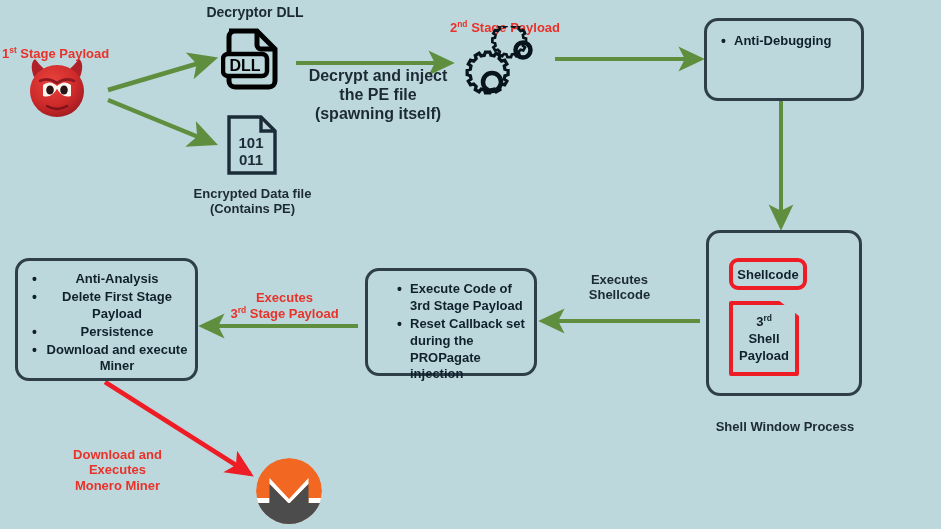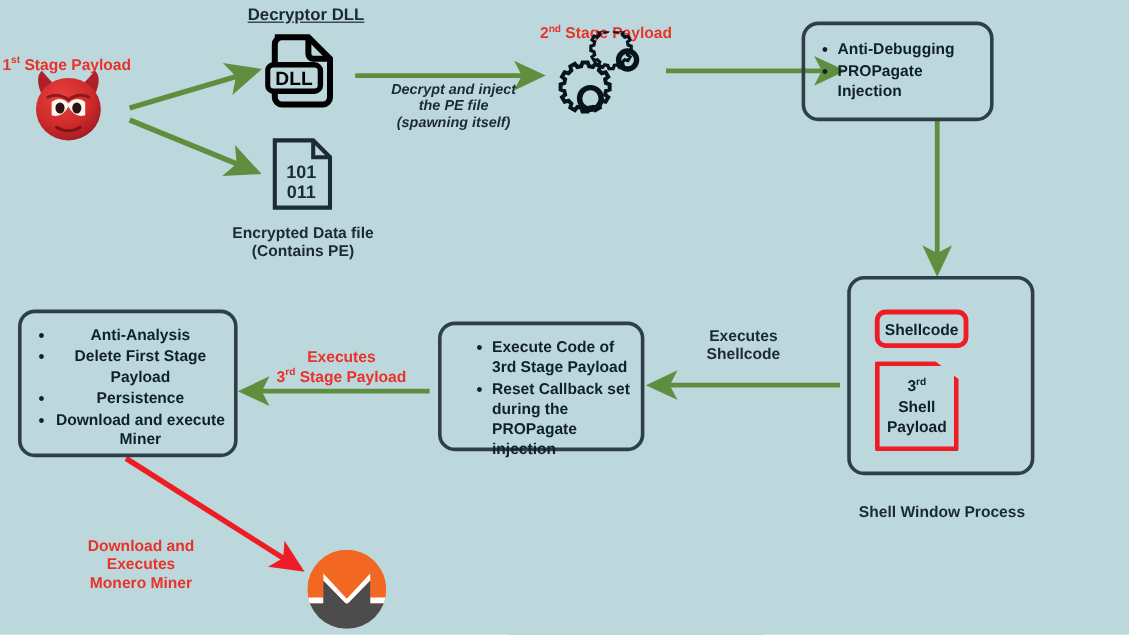--- a/index.html
+++ b/index.html
@@ -17,21 +17,21 @@
 
   
   .label {
     font-weight: bold;
     color: #1b2a33;
     line-height: 1.18;
     text-align: center;
     white-space: pre-line;
   }
   .label.red { color: #e8322a; }
-  .label.sm { font-size: 12px; font-style: italic; }
+  .label.sm { font-size: 16px; }
   .label.md { font-size: 13px; }
   .label.lg { font-size: 14px; }
 
   sup { font-size: 0.65em; vertical-align: super; line-height: 0; }
 
   
   .rbox {
     border: 3px solid #2e3f49;
     border-radius: 14px;
     background: transparent;
@@ -130,21 +130,21 @@
       <path d="M23 30 Q30 24 38 32 Q32 44 23 41 Z" fill="#fdf7ef"></path>
       <path d="M51 30 Q44 24 36 32 Q42 44 51 41 Z" fill="#fdf7ef"></path>
       <ellipse cx="30" cy="35" rx="3.8" ry="4.6" fill="#2a1416"></ellipse>
       <ellipse cx="44" cy="35" rx="3.8" ry="4.6" fill="#2a1416"></ellipse>
       <path d="M20 26 Q28 22 37 28" stroke="#8d1820" stroke-width="2.6" fill="none" stroke-linecap="round"></path>
       <path d="M54 26 Q46 22 37 28" stroke="#8d1820" stroke-width="2.6" fill="none" stroke-linecap="round"></path>
       <path d="M27 51 Q37 57 47 51" stroke="#7e1219" stroke-width="2.4" fill="none" stroke-linecap="round"></path>
     </svg>
   </div>
 
-  <div class="abs label lg" style="left:190px; top:4px; width:130px;text-decoration:underline;">Decryptor DLL</div>
+  <div class="abs label lg" style="left:190px; top:4px; width:130px;">Decryptor DLL</div>
 
   <div class="abs" style="left:221px; top:26px; width:62px; height:64px;text-align:center;">
     <svg viewBox="0 0 62 64" width="62" height="64">
       <path d="M8 5 h28 l18 18 v32 a6 6 0 0 1 -6 6 h-34 a6 6 0 0 1 -6 -6 v-44 a6 6 0 0 1 6 -6 z" fill="none" stroke="#000" stroke-width="5"></path>
       <path d="M36 5 v14 a4 4 0 0 0 4 4 h14" fill="none" stroke="#000" stroke-width="5"></path>
       <rect x="2" y="28" width="44" height="22" rx="5" fill="#bdd8dd" stroke="#000" stroke-width="4.5"></rect>
       <text x="24" y="44.5" font-family="'Liberation Sans',sans-serif" font-size="16" font-weight="bold" fill="#000" text-anchor="middle">DLL</text>
     </svg>
   </div>
 
@@ -174,24 +174,23 @@
         <path d="M61.5 8.5 l4.4 .9 2.8-3.6 5.2 3.0 -1.2 4.4 3.3 3.3 4.4-1.2 3.0 5.2 -3.6 2.8 .9 4.4 4.3 1.5 0 6.0 -4.3 1.5 -.9 4.4 3.6 2.8 -3.0 5.2 -4.4-1.2 -3.3 3.3 1.2 4.4 -5.2 3.0 -2.8-3.6 -4.4 .9 -1.5 4.3 -6.0 0 -1.5-4.3 -4.4-.9 -2.8 3.6 -5.2-3.0 1.2-4.4 -3.3-3.3 -4.4 1.2 -3.0-5.2 3.6-2.8 -.9-4.4 -4.3-1.5 0-6.0 4.3-1.5 .9-4.4 -3.6-2.8 3.0-5.2 4.4 1.2 3.3-3.3 -1.2-4.4 5.2-3.0 2.8 3.6 4.4-.9 1.5-4.3 6.0 0 z" transform="translate(17,-5) scale(0.60)"></path>
         <circle cx="65" cy="24" r="7.5"></circle>
       </g>
       <g fill="none" stroke="#08141c" stroke-width="4.5">
         <path d="M61.5 8.5 l4.4 .9 2.8-3.6 5.2 3.0 -1.2 4.4 3.3 3.3 4.4-1.2 3.0 5.2 -3.6 2.8 .9 4.4 4.3 1.5 0 6.0 -4.3 1.5 -.9 4.4 3.6 2.8 -3.0 5.2 -4.4-1.2 -3.3 3.3 1.2 4.4 -5.2 3.0 -2.8-3.6 -4.4 .9 -1.5 4.3 -6.0 0 -1.5-4.3 -4.4-.9 -2.8 3.6 -5.2-3.0 1.2-4.4 -3.3-3.3 -4.4 1.2 -3.0-5.2 3.6-2.8 -.9-4.4 -4.3-1.5 0-6.0 4.3-1.5 .9-4.4 -3.6-2.8 3.0-5.2 4.4 1.2 3.3-3.3 -1.2-4.4 5.2-3.0 2.8 3.6 4.4-.9 1.5-4.3 6.0 0 z" transform="translate(-12,23) scale(0.73)"></path>
         <circle cx="34" cy="56" r="9"></circle>
       </g>
     </svg>
   </div>
 
-  <div class="abs rbox" style="left:668px; top:18px; width:160px; height:83px; padding:12px 6px 0 12px;">
+  <div class="abs rbox" style="left:704px; top:18px; width:160px; height:83px; padding:12px 6px 0 12px;">
     <ul>
       <li>Anti-Debugging</li>
-      <li>PROPagate Injection</li>
     </ul>
   </div>
 
 
   <div class="abs rbox" style="left:706px; top:230px; width:156px; height:166px;">
     <div class="redbox abs" style="left:20px; top:25px; width:78px; height:32px;">Shellcode</div>
     <div class="docbox abs" style="left:20px; top:68px; width:70px; height:75px;">
       <div>
         <span>3</span><sup>rd</sup>
       </div>

